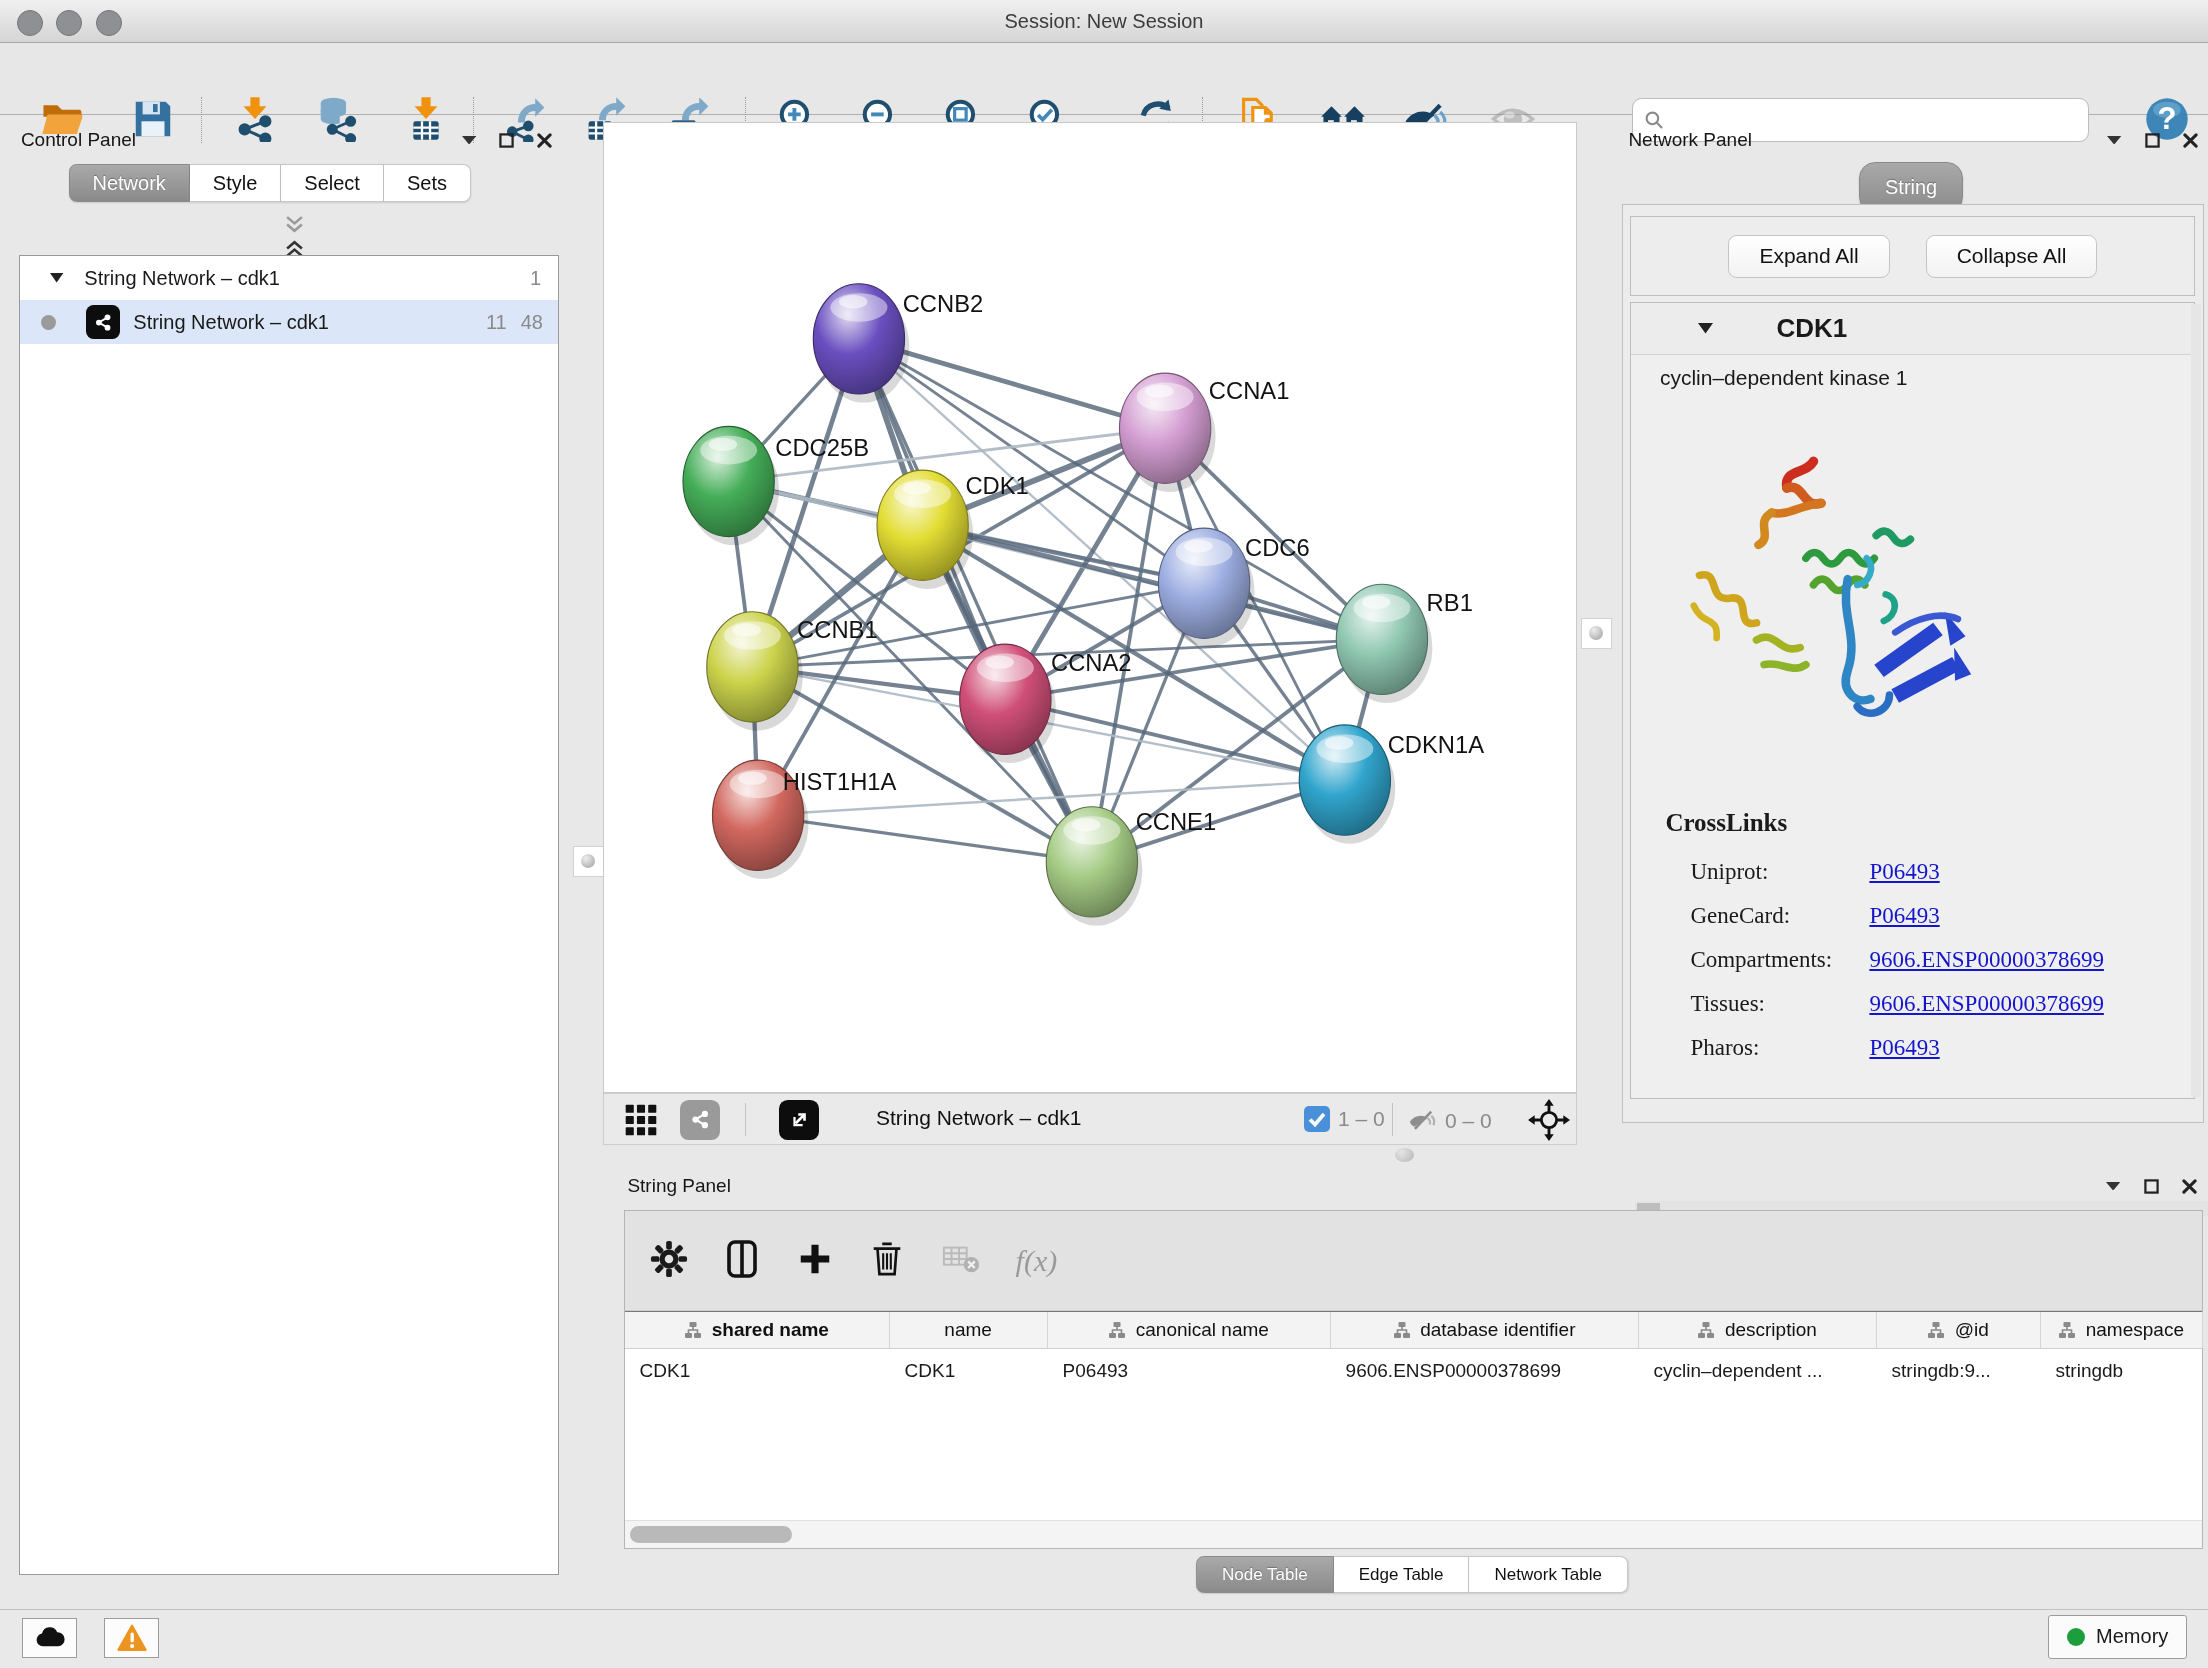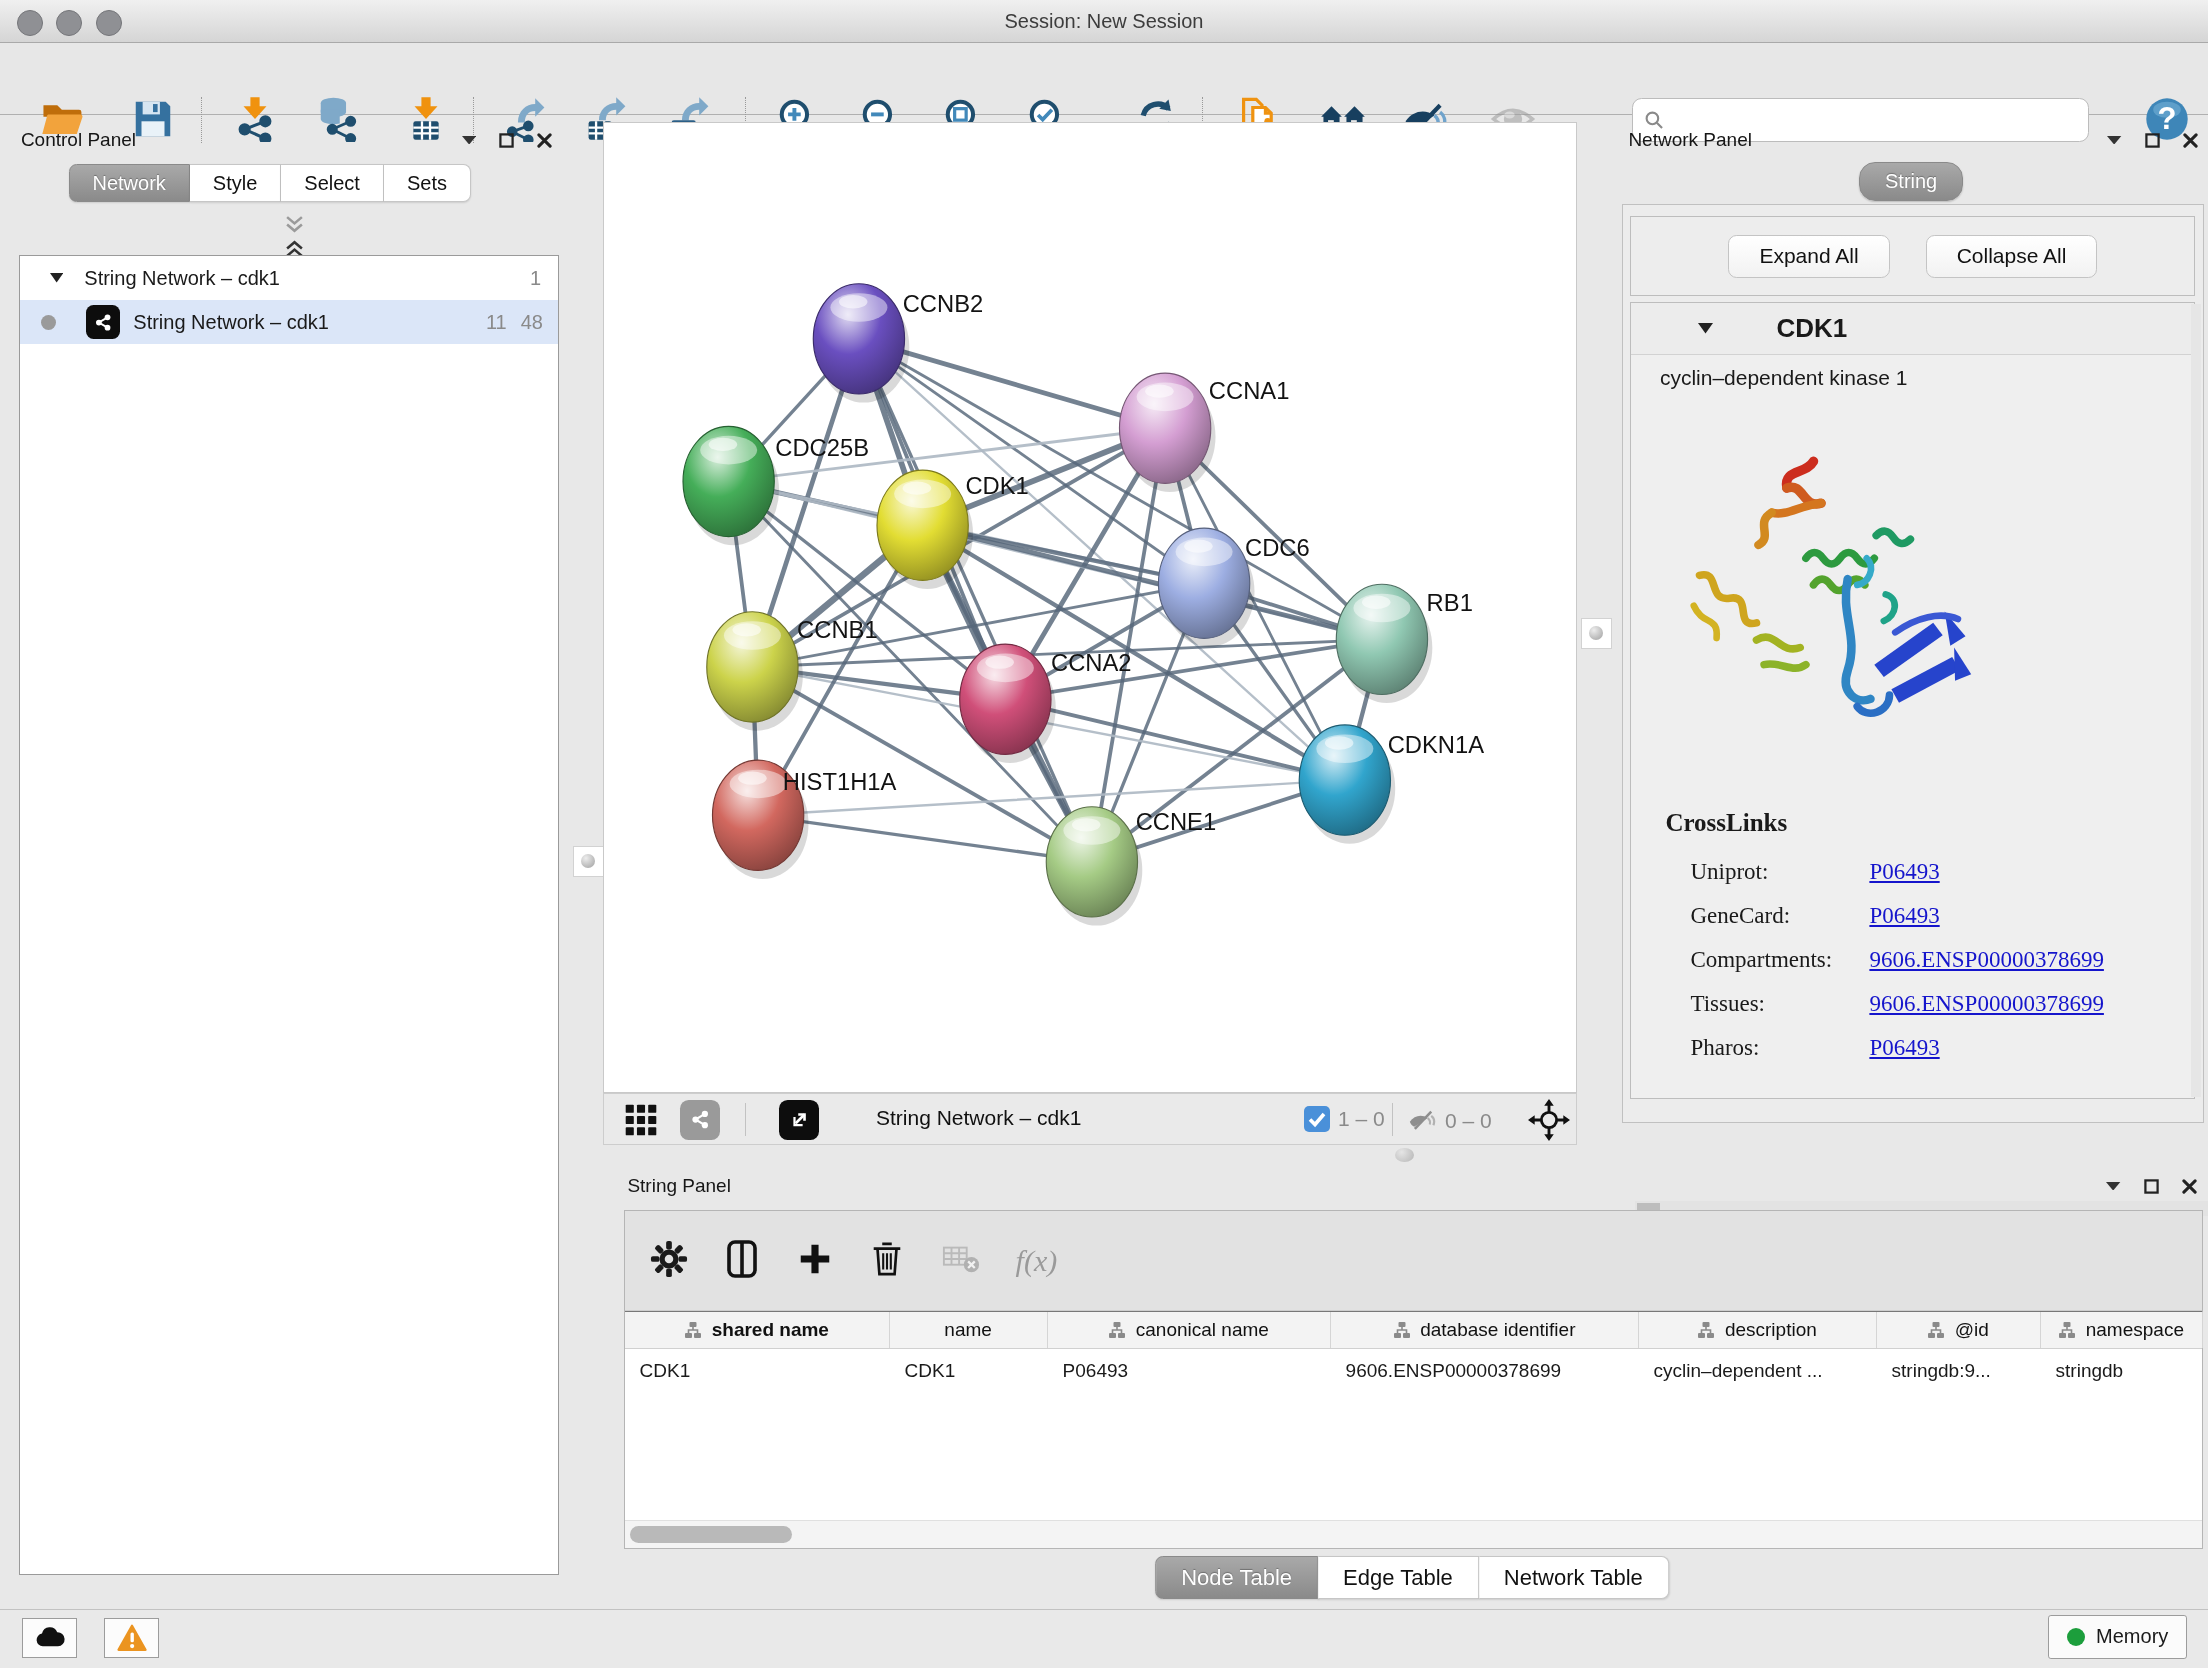--- a/index.html
+++ b/index.html
@@ -50,21 +50,21 @@
 
   
   #net-canvas{left:603px;top:122px;width:974px;height:971px;background:#fff;border:1px solid #c9c9c9;box-sizing:border-box;}
   #netbar{left:603px;top:1093px;width:974px;height:52px;background:#eaeaea;border:1px solid #cdcdcd;box-sizing:border-box;}
   #netbar .nb{position:absolute;display:flex;align-items:center;}
   .nbsep{position:absolute;top:8.6px;height:33px;border-left:1px solid #c2c2c2;}
   .roundbtn{width:40px;height:40px;border-radius:8.6px;display:flex;align-items:center;justify-content:center;}
 
   
   #results-panel{left:1617px;top:122px;width:592px;height:1037px;}
-  #rp-tab{position:absolute;left:242px;top:40px;font-size:20px;padding:7px 25px;border-radius:16px;
+  #rp-tab{position:absolute;left:242px;top:40px;font-size:20px;padding:13px 25px;border-radius:16px;
     background:linear-gradient(#a9a9a9,#8a8a8a);color:#fff;text-shadow:0 -1px 1px rgba(0,0,0,.3);
     border:1px solid #8a8a8a;box-shadow:0 1px 1.9px rgba(0,0,0,.2);}
   #rp-outer{position:absolute;left:4.8px;top:82px;width:582px;height:919px;background:#ececec;
     border:1px solid #c0c0c0;box-sizing:border-box;}
   #rp-expandbox{position:absolute;left:7.6px;top:11.4px;width:565px;height:80px;background:#ededed;
     border:1px solid #bdbdbd;box-sizing:border-box;display:flex;align-items:center;justify-content:center;gap:36px;}
   .rp-btn{font-size:21px;padding:8.6px 30px;background:linear-gradient(#ffffff,#f2f2f2);
     border:1.9px solid #c4c4c4;border-radius:8.6px;color:#111;}
   #rp-gene-box{position:absolute;left:7.6px;top:97px;width:565px;height:797px;background:#efefef;
     border:1px solid #bdbdbd;box-sizing:border-box;}
@@ -89,21 +89,21 @@
     gap:34px;padding-left:25px;}
   #tp-table{border-top:1.9px solid #777;}
   #tp-headrow{display:flex;height:36px;background:#f3f3f3;border-bottom:1px solid #d0d0d0;align-items:center;}
   .th-cell{display:flex;align-items:center;justify-content:center;gap:9.5px;font-size:19px;color:#111;
     border-right:1px solid #d5d5d5;height:100%;box-sizing:border-box;overflow:hidden;white-space:nowrap;flex:none;}
   #tp-datarow{display:flex;height:44px;align-items:center;background:#fff;}
   .td-cell{padding-left:15px;font-size:19px;box-sizing:border-box;overflow:hidden;white-space:nowrap;flex:none;}
   #tp-hscroll{position:absolute;left:0;bottom:0;width:100%;height:27px;background:#f4f4f4;border-top:1px solid #e0e0e0;}
   #tp-hthumb{position:absolute;left:5.7px;top:4.8px;width:162px;height:17px;border-radius:8.6px;background:#b9b9b9;}
   #tp-tabs{position:absolute;left:50%;transform:translateX(-50%);top:388px;}
-  #tp-tabs .seg{font-size:22px;padding:7.6px 25px;}
+  #tp-tabs .seg{font-size:17px;padding:7.6px 25px;}
   .dimmed{opacity:.55;}
   #fx-glyph{font-family:"Liberation Serif",serif;font-style:italic;font-size:30px;color:#9a9a9a;}
 
   
   #statusbar{left:0;top:1609px;width:2208px;height:59px;background:#e9e9e9;border-top:1px solid #c2c2c2;}
   .sb-btn{position:absolute;top:7.6px;width:55px;height:40px;background:#fcfcfc;border:1.9px solid #9c9c9c;
     display:flex;align-items:center;justify-content:center;box-sizing:border-box;}
   #memory-btn{position:absolute;right:21px;top:4.8px;width:139px;height:44px;background:#fbfbfb;
     border:1.9px solid #9c9c9c;border-radius:2.9px;display:flex;align-items:center;justify-content:center;
     gap:11.4px;font-size:20px;box-sizing:border-box;}

